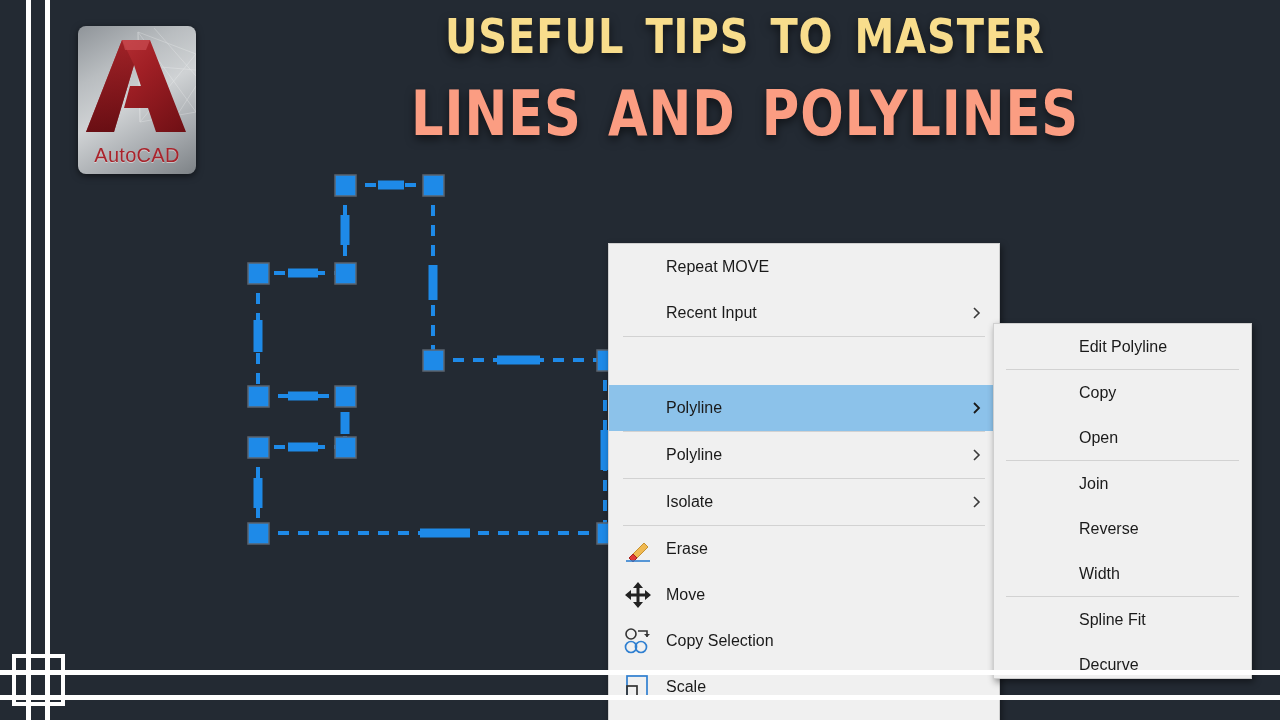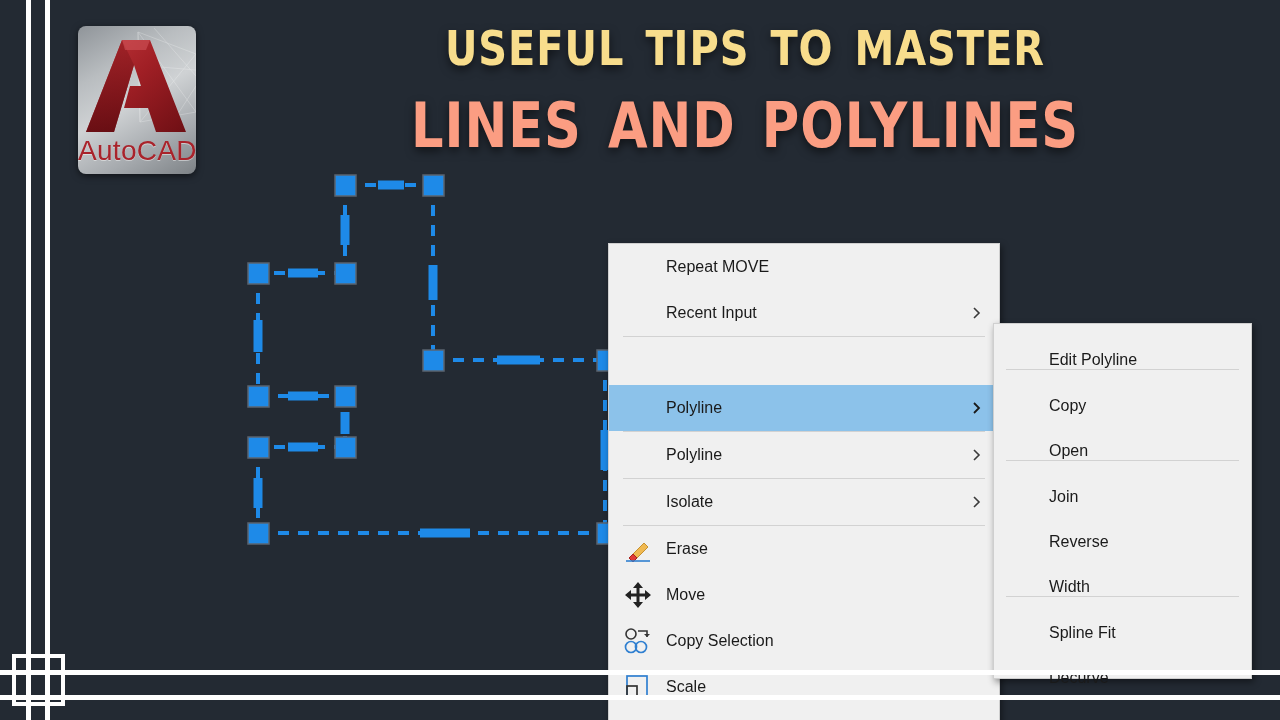--- a/index.html
+++ b/index.html
@@ -65,30 +65,30 @@
     left: 0; top: 2px;
     width: 118px; height: 112px;
   }
   .logo .brand {
     position: absolute;
     left: 0; bottom: 7px;
     width: 100%;
     text-align: center;
     color: #a9232b;
     font-family: "Liberation Sans", sans-serif;
-    font-size: 28px;
+    font-size: 20px;
     font-weight: 400;
     letter-spacing: .3px;
     text-shadow: 0 1px 0 rgba(255,255,255,.45);
   }
 
   
   .headline {
     position: absolute;
-    left: 210px; top: 12px;
+    left: 210px; top: 0;
     width: 1070px;
     text-align: center;
     z-index: 5;
     pointer-events: none;
   }
   .headline .l1,
   .headline .l2 {
     font-family: "DejaVu Sans", sans-serif;
     font-weight: 700;
     font-variant: small-caps;
@@ -129,21 +129,21 @@
     position: relative;
     display: flex;
     align-items: center;
     height: 46px;
     padding-left: 57px;
     padding-right: 14px;
     color: #1a1a1a;
     font-size: 16px;
     white-space: nowrap;
   }
-  #sub-menu .mi { padding-left: 55px; height: 45px; align-items: flex-end; }
+  #sub-menu .mi { padding-left: 85px; height: 45px; }
   .mi.sel { background: #8cc2ea; margin-top: 48px; }
   .mi .arrow {
     position: absolute;
     right: 16px;
     top: 50%;
     transform: translateY(-50%);
     width: 12px; height: 12px;
   }
   .mi .ic {
     position: absolute;

